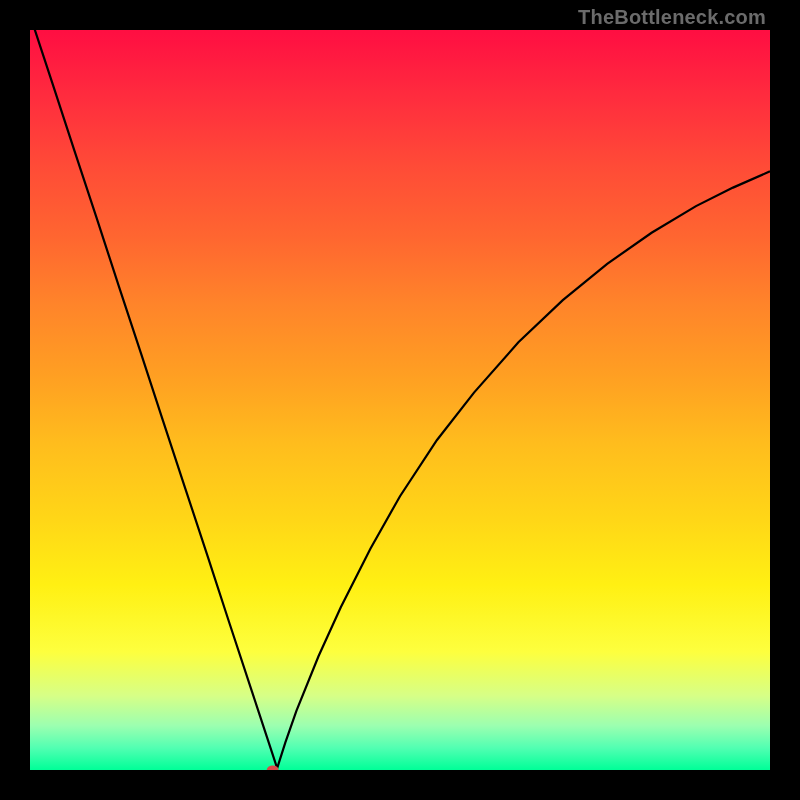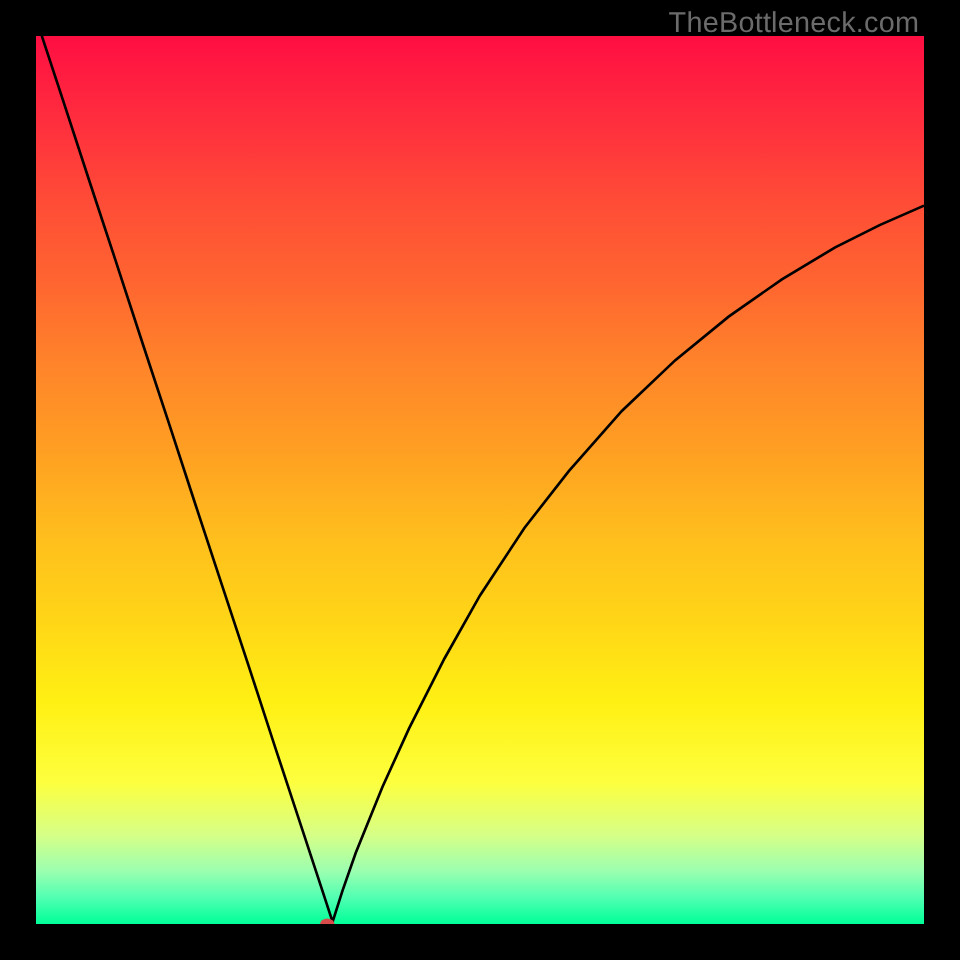--- a/index.html
+++ b/index.html
@@ -39,22 +39,22 @@
       #9cffb0 94%,
       #52ffb2 97%,
       #00ff98 100%
     );
     overflow: hidden;
   }
   .watermark {
     position: absolute;
     top: 6px;
     right: 34px;
-    font-size: 24px;
-    font-weight: 400;
+    font-size: 20px;
+    font-weight: 700;
     color: #6b6b6b;
     letter-spacing: 0.2px;
     user-select: none;
   }
   .curve-svg, .marker-svg {
     position: absolute;
     left: 0;
     top: 0;
     width: 740px;
     height: 740px;

